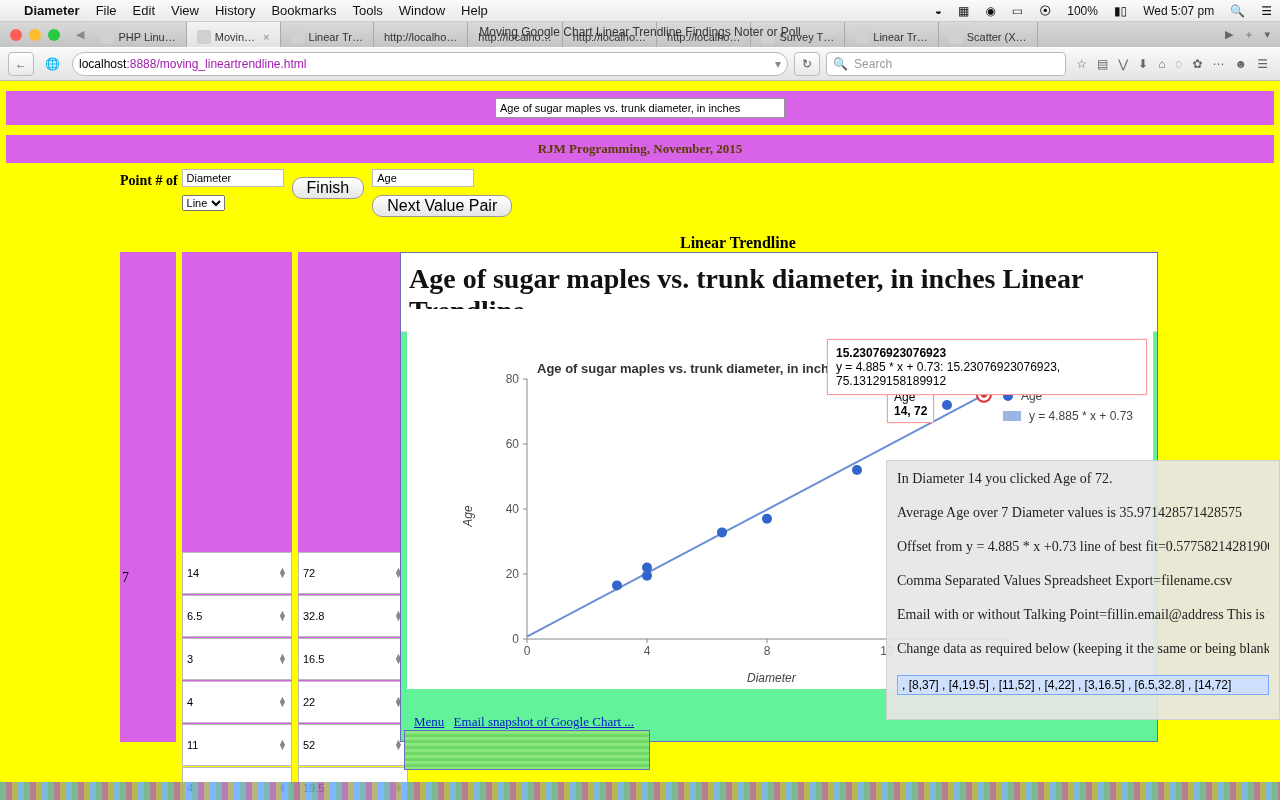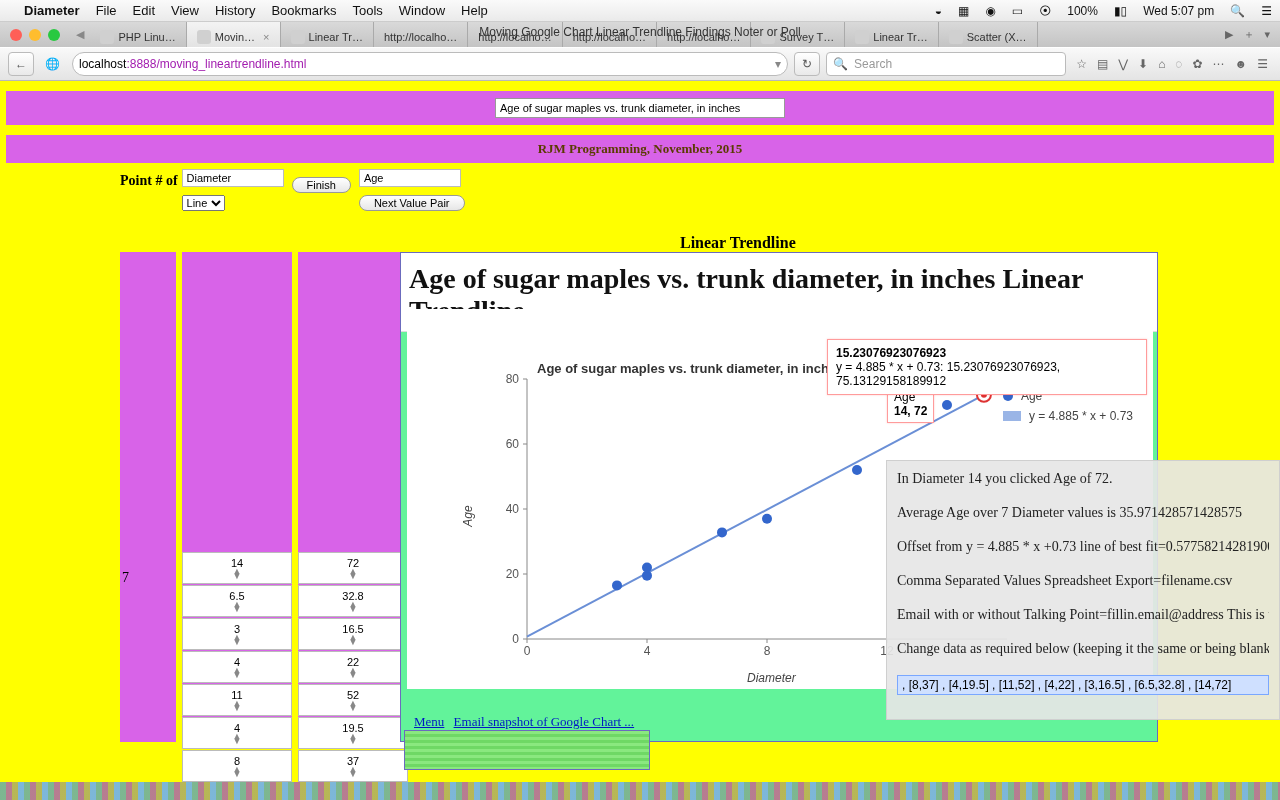--- a/index.html
+++ b/index.html
@@ -36,33 +36,33 @@
   
   .magbar{background:#d863e8; margin:10px 6px; height:34px; display:flex;align-items:center;justify-content:center;}
   .magbar input.titlefield{width:290px;font-family:Arial,sans-serif;font-size:11px;padding:3px 4px;border:1px solid #999;background:#fff;}
   .infobar{background:#d863e8;margin:0 6px;height:28px;display:flex;align-items:center;justify-content:center;font-size:13px;font-weight:bold;color:#5a3b00;}
 
   
   .ctrlrow{display:flex;align-items:flex-start; padding:6px 0 0 120px; gap:4px; font-size:14px;}
   .ctrlrow .lbl{font-weight:bold; padding-top:4px;}
   .ctrlrow input[type=text]{width:102px;font-family:Arial,sans-serif;font-size:11px;padding:2px 4px;border:1px solid #bbb;background:#fff;}
   .ctrlrow select{font-size:11px;}
-  .ctrlrow .btn{font-size:11px;padding:1px 14px;border:1px solid #999;border-radius:10px;background:linear-gradient(#fff,#e6e6e6);}
+  .ctrlrow .btn{font-size:16px;padding:1px 14px;border:1px solid #999;border-radius:10px;background:linear-gradient(#fff,#e6e6e6);}
   .col{display:flex;flex-direction:column;gap:8px;align-items:flex-start;}
   .ltheader{position:absolute; left:680px; top:218px; font-weight:bold; font-size:16px;margin-top:16px;}
 
   
   .mainwrap{position:absolute; left:120px; top:252px; }
   .pcol{width:56px;height:490px;background:#d863e8;display:inline-block;vertical-align:top;}
   .pcol.n{position:relative;}
   .pcol.n span{position:absolute;left:2px;top:318px;font-size:14px;}
   .numcols{display:inline-block;vertical-align:top;}
   .numcol{width:110px;height:490px;background:#d863e8;display:inline-block;vertical-align:top;margin-left:2px;position:relative;}
   .numstack{position:absolute;left:0;top:300px;width:100%;}
-  .numstack .nrow{background:#fff;border:1px solid #bbb;font-family:Arial,sans-serif;font-size:11px;padding:4px 4px;margin-bottom:1px;display:flex;justify-content:space-between;align-items:center;flex-direction:column;}
+  .numstack .nrow{background:#fff;border:1px solid #bbb;font-family:Arial,sans-serif;font-size:11px;padding:14px 4px;margin-bottom:1px;display:flex;justify-content:space-between;align-items:center;}
   .spin{color:#888;font-size:9px;line-height:5px;}
 
   
   .chartpanel{position:absolute; left:400px; top:252px; width:758px; height:490px; border:1px solid #6b6bbd; background:#62f39a;}
   .charttitlebig{font-family:Georgia,"Times New Roman",serif;font-size:28px;font-weight:bold;padding:10px 8px 4px 8px;color:#111;background:#fff;border-bottom:1px solid #ddd;}
   .plot{position:absolute; left:6px; top:56px; width:746px; height:380px; background:#fff;}
   .plot-inner-title{position:absolute; top:52px; left:130px; font-family:Arial,sans-serif; font-size:13px; font-weight:bold;color:#333;}
   .axis-label-y{position:absolute; top:200px; left:50px; transform:rotate(-90deg); font-family:Arial,sans-serif;font-size:12px;font-style:italic;color:#444;}
   .axis-label-x{position:absolute; bottom:4px; left:340px; font-family:Arial,sans-serif;font-size:12px;font-style:italic;color:#444;}
   svg.plotsvg{position:absolute;left:0;top:0;}

